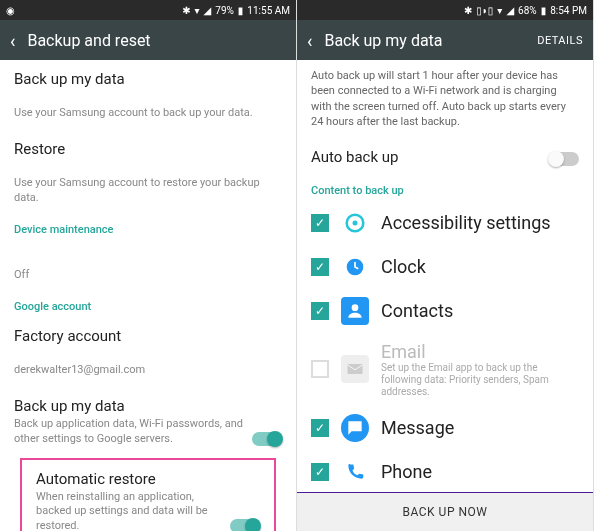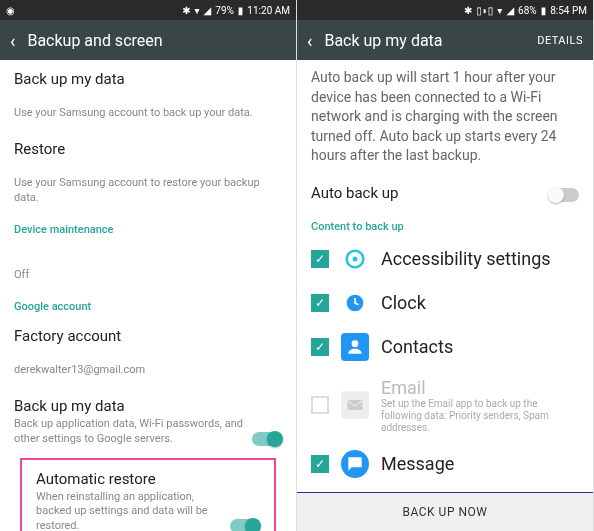--- a/index.html
+++ b/index.html
@@ -17,21 +17,21 @@
 .section-header{font-size:11px;color:#26a69a;padding:8px 14px 4px;font-weight:500}
 .toggle-item{display:flex;align-items:flex-end;padding:10px 14px}
 .toggle-item .text{flex:1}
 .toggle-item .text .label{font-size:15px;color:#222}
 .toggle-item .text .sub{font-size:11px;color:#888;margin-top:2px;line-height:1.3}
 .switch{width:30px;height:14px;background:#ccc;border-radius:8px;position:relative}
 .switch.on{background:#80cbc4}
 .switch .knob{width:16px;height:16px;background:#fafafa;border-radius:50%;position:absolute;top:-1px;left:-1px;box-shadow:0 1px 2px rgba(0,0,0,0.3)}
 .switch.on .knob{left:15px;background:#26a69a}
 .highlight{border:2px solid #ec4899;margin:2px 20px}
-.info-text{font-size:14px;color:#666;padding:8px 14px;line-height:1.4}
+.info-text{font-size:11px;color:#666;padding:8px 14px;line-height:1.4}
 .checkitem{display:flex;align-items:center;padding:8px 14px;gap:12px}
 .checkbox{width:18px;height:18px;border:2px solid #26a69a;background:#26a69a;display:flex;align-items:center;justify-content:center;color:#fff;font-size:12px;flex-shrink:0}
 .checkbox.off{background:#fff;border-color:#ddd}
 .appicon{width:28px;height:28px;border-radius:4px;display:flex;align-items:center;justify-content:center;flex-shrink:0}
 .appicon svg{width:20px;height:20px}
 .checkitem .txt{flex:1}
 .checkitem .labe{font-size:18px;color:#222}
 .checkitem .subd{font-size:10px;color:#aaa;line-height:1.2}
 .checkitem.dis .labe{color:#bbb}
 .backup-btn{background:#f0f0f0;text-align:center;padding:12px;font-size:12px;letter-spacing:0.5px;color:#333;border-top:1px solid #4c1d95}
@@ -40,25 +40,25 @@
 <body>
 
 <div class="panel">
   <div class="statusbar">
     <span class="left">◉</span>
     <span>✱</span>
     <span>▾</span>
     <span>◢</span>
     <span>79%</span>
     <span>▮</span>
-    <span>11:20 AM</span>
+    <span>11:55 AM</span>
   </div>
   <div class="appbar">
     <span style="font-size:18px">‹</span>
-    <span class="title">Backup and screen</span>
+    <span class="title">Backup and reset</span>
   </div>
   <div class="content">
     <div class="item">
       <div class="label">Back up my data</div>
       <div class="sub">Use your Samsung account to back up your data.</div>
     </div>
     <div class="item">
       <div class="label">Restore</div>
       <div class="sub">Use your Samsung account to restore your backup data.</div>
     </div>

